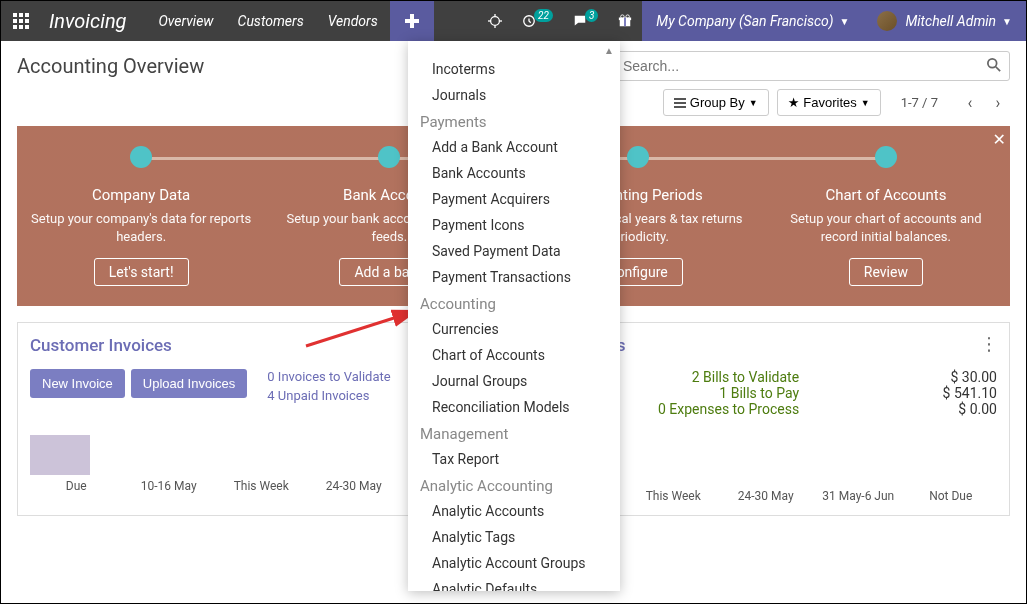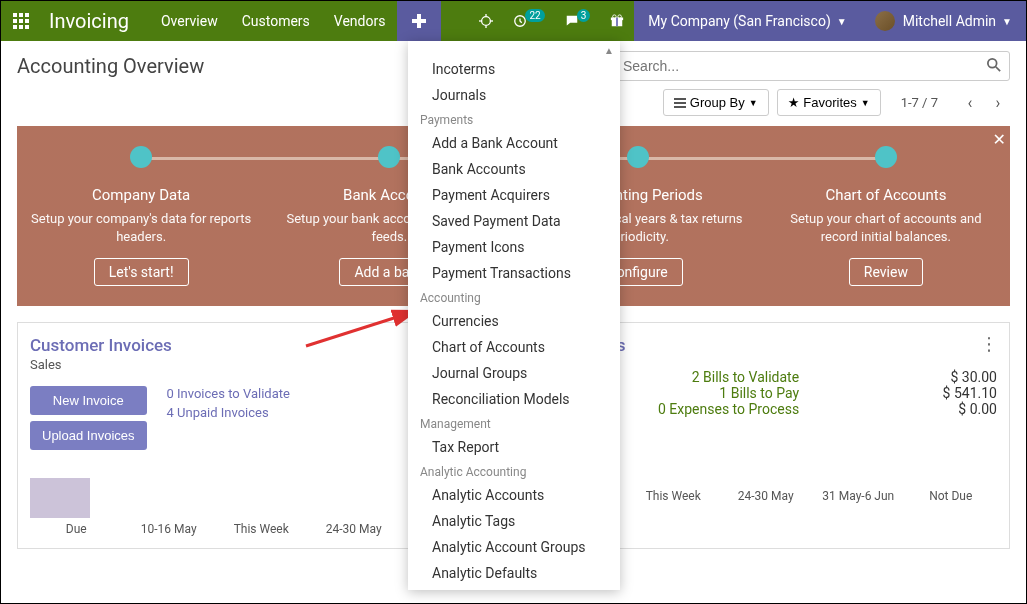--- a/index.html
+++ b/index.html
@@ -1,18 +1,18 @@
 <!DOCTYPE html>
 <html><head>
   <meta charset="utf-8">
   <style>
     * { box-sizing: border-box; margin: 0; padding: 0; }
     body { font-family: -apple-system, BlinkMacSystemFont, "Segoe UI", Roboto, sans-serif; background: #fff; width: 1027px; height: 604px; overflow: hidden; position: relative; border: 1px solid #000; }
     
-    .topbar { background: #4d7c0f; height: 40px; display: flex; align-items: center; color: #fff; font-size: 14px; }
+    .topbar { background: #404040; height: 40px; display: flex; align-items: center; color: #fff; font-size: 14px; font-style: italic; }
     .apps-icon { width: 40px; height: 40px; display: flex; align-items: center; justify-content: center; cursor: pointer; }
     .apps-icon svg { width: 16px; height: 16px; fill: #fff; }
     .app-title { font-size: 20px; font-weight: 400; padding: 0 20px 0 8px; }
     .nav-item { padding: 8px 12px; height: 40px; display: flex; align-items: center; cursor: pointer; }
     .nav-plus { background: #5a5b9f; width: 44px; justify-content: center; }
     .spacer { flex: 1; }
     .systray { display: flex; align-items: center; height: 40px; }
     .systray-item { padding: 4px 10px; height: 43px; display: flex; align-items: center; cursor: pointer; position: relative; }
     .badge { background: #00a09d; color: #fff; font-size: 10px; padding: 1px 4px; border-radius: 8px; margin-left: -2px; position: relative; top: -6px; }
     .company-selector { background: #5a5b9f; padding: 12px 14px; height: 40px; display: flex; align-items: center; cursor: pointer; }
@@ -41,34 +41,34 @@
     .ob-title { font-size: 15px; font-weight: 400; margin-bottom: 6px; }
     .ob-desc { font-size: 13px; opacity: 0.95; margin-bottom: 12px; line-height: 1.4; }
     .ob-btn { display: inline-block; border: 1px solid #fff; padding: 5px 14px; border-radius: 3px; font-size: 14px; cursor: pointer; }
     
     .kanban-row { display: flex; gap: 16px; padding: 16px; }
     .kanban-card { flex: 1; border: 1px solid #ddd; background: #fff; padding: 12px; position: relative; }
     .kanban-menu { position: absolute; right: 10px; top: 10px; color: #666; cursor: pointer; font-size: 18px; letter-spacing: 1px; }
     .kc-title { color: #6c6db5; font-size: 17px; font-weight: 500; }
     .kc-sub { font-size: 13px; color: #555; margin-top: 2px; }
     .kc-actions { margin-top: 14px; display: flex; align-items: flex-start; gap: 20px; flex-wrap: wrap; }
-    .kc-btns { display: flex; flex-direction: column; gap: 6px; }
+    .kc-btns { display: flex; gap: 6px; }
     .kc-btn { background: #7b7ec2; color: #fff; border: none; padding: 7px 12px; border-radius: 3px; font-size: 13px; cursor: pointer; }
     .kc-links { font-size: 13px; }
     .kc-link { color: #6c6db5; cursor: pointer; margin-bottom: 4px; }
     .kc-stats { margin-left: auto; text-align: right; font-size: 14px; }
     .kc-stat-link { color: #4d7c0f; cursor: pointer; }
     .kc-amount { color: #333; }
     .kc-chart { display: flex; align-items: flex-end; gap: 4px; margin-top: 18px; height: 50px; }
     .kc-bar { width: 60px; height: 40px; background: #ccc3d9; }
     .kc-labels { display: flex; margin-top: 4px; font-size: 12px; color: #555; }
     .kc-label { flex: 1; text-align: center; }
     
     .dropdown-menu { position: absolute; left: 407px; top: 40px; width: 212px; background: #fff; box-shadow: 0 2px 12px rgba(0,0,0,0.25); z-index: 100; max-height: 550px; overflow-y: auto; padding: 4px 0; font-size: 14px; }
-    .dd-header { font-size: 12px; color: #888; padding: 5px 12px 3px; }
+    .dd-header { font-size: 15px; color: #888; padding: 5px 12px 3px; }
     .dd-item { padding: 5px 12px 5px 24px; cursor: pointer; color: #333; }
     .dd-scroll-up, .dd-scroll-down { text-align: right; padding: 0 6px; color: #888; font-size: 10px; }
     
     .arrow { position: absolute; left: 300px; top: 300px; z-index: 50; pointer-events: none; }
     
     ::-webkit-scrollbar { width: 10px; }
     ::-webkit-scrollbar-track { background: #f1f1f1; }
     ::-webkit-scrollbar-thumb { background: #c1c1c1; border-radius: 5px; }
   </style>
 </head>
@@ -205,21 +205,20 @@
     <div class="ob-title">Chart of Accounts</div>
     <div class="ob-desc">Setup your chart of accounts and record initial balances.</div>
     <div class="ob-btn">Review</div>
   </div>
 </div>
 
 <div class="kanban-row">
   <div class="kanban-card">
     <div class="kanban-menu">⋮</div>
     <div class="kc-title">Customer Invoices</div>
-    <div class="kc-sub">Sales</div>
     <div class="kc-actions">
       <div class="kc-btns">
         <button class="kc-btn">New Invoice</button>
         <button class="kc-btn">Upload Invoices</button>
       </div>
       <div class="kc-links">
         <div class="kc-link">0 Invoices to Validate</div>
         <div class="kc-link">4 Unpaid Invoices</div>
       </div>
     </div>
@@ -263,22 +262,22 @@
 
 <div class="dropdown-menu">
   <div class="dd-scroll-up">▲</div>
   <div id="dd-body">
       <div class="dd-item">Incoterms</div>
       <div class="dd-item">Journals</div>
       <div class="dd-header">Payments</div>
       <div class="dd-item">Add a Bank Account</div>
       <div class="dd-item">Bank Accounts</div>
       <div class="dd-item">Payment Acquirers</div>
+      <div class="dd-item">Payment Icons</div>
       <div class="dd-item">Saved Payment Data</div>
-      <div class="dd-item">Payment Icons</div>
       <div class="dd-item">Payment Transactions</div>
       <div class="dd-header">Accounting</div>
       <div class="dd-item">Currencies</div>
       <div class="dd-item">Chart of Accounts</div>
       <div class="dd-item">Journal Groups</div>
       <div class="dd-item">Reconciliation Models</div>
       <div class="dd-header">Management</div>
       <div class="dd-item">Tax Report</div>
       <div class="dd-header">Analytic Accounting</div>
       <div class="dd-item">Analytic Accounts</div>

